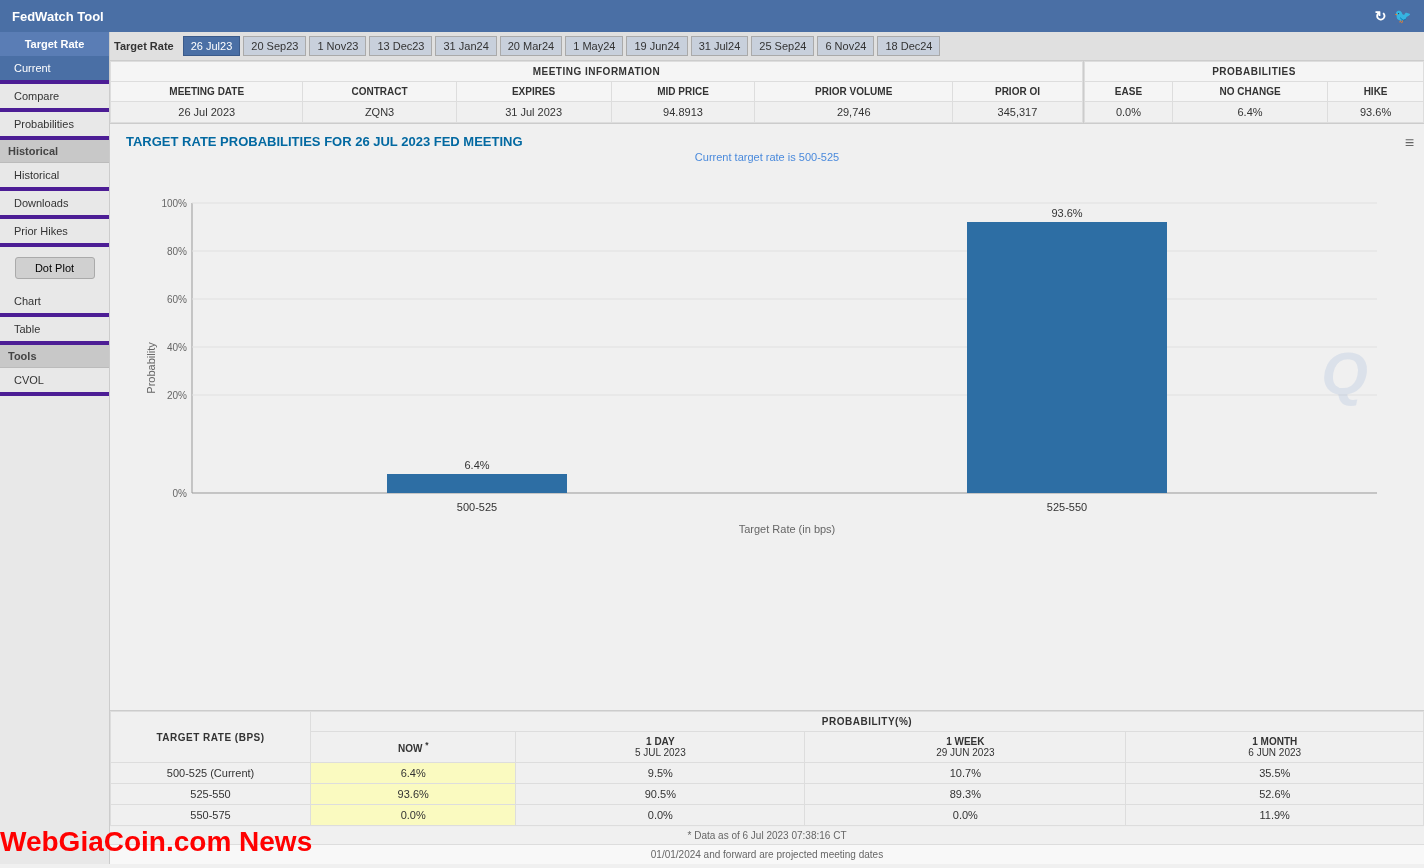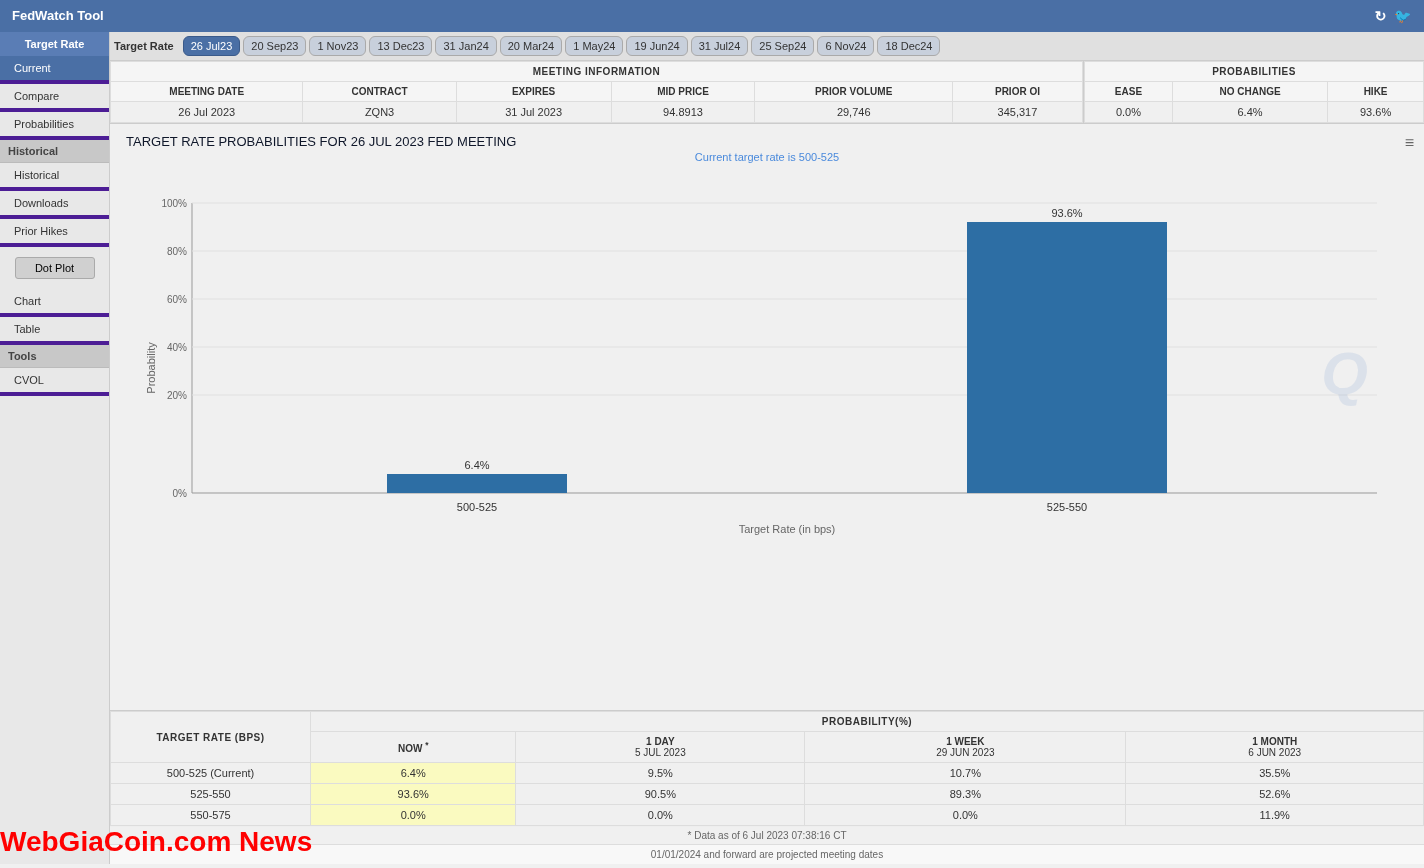--- a/index.html
+++ b/index.html
@@ -5,20 +5,21 @@
     * { box-sizing: border-box; margin: 0; padding: 0; }
     body { font-family: Arial, sans-serif; font-size: 12px; background: #f0f0f0; }
 
     
     .top-bar {
       background: #4a6fa5;
       color: white;
       padding: 8px 12px;
       display: flex;
       justify-content: space-between;
+      align-items: center;
       font-size: 13px;
       font-weight: bold;
     }
     .top-bar-icons { display: flex; gap: 8px; }
     .top-bar-icon { color: white; font-size: 14px; cursor: pointer; }
 
     
     .app-container { display: flex; height: calc(868px - 36px); }
 
     
@@ -87,21 +88,21 @@
     .tab-label {
       font-size: 11px;
       font-weight: bold;
       color: #333;
       padding-right: 6px;
       white-space: nowrap;
     }
     .tab {
       background: #c8d0dc;
       border: 1px solid #aaa;
-      border-radius: 6px;
+      border-radius: 0;
       padding: 3px 7px;
       font-size: 11px;
       cursor: pointer;
       white-space: nowrap;
       color: #333;
     }
     .tab.active { background: #4a6fa5; color: white; border-color: #3a5a8a; }
 
     
     .info-section {
@@ -146,22 +147,22 @@
 
     
     .chart-section {
       flex: 1;
       padding: 10px 16px;
       position: relative;
       min-height: 400px;
     }
     .chart-title {
       font-size: 13px;
-      font-weight: normal;
-      color: #0f172a;
+      font-weight: bold;
+      color: #0369a1;
       margin-bottom: 2px;
     }
     .chart-subtitle {
       font-size: 11px;
       color: #4a8adc;
       text-align: center;
       margin-bottom: 20px;
     }
     .chart-menu-icon {
       position: absolute;

